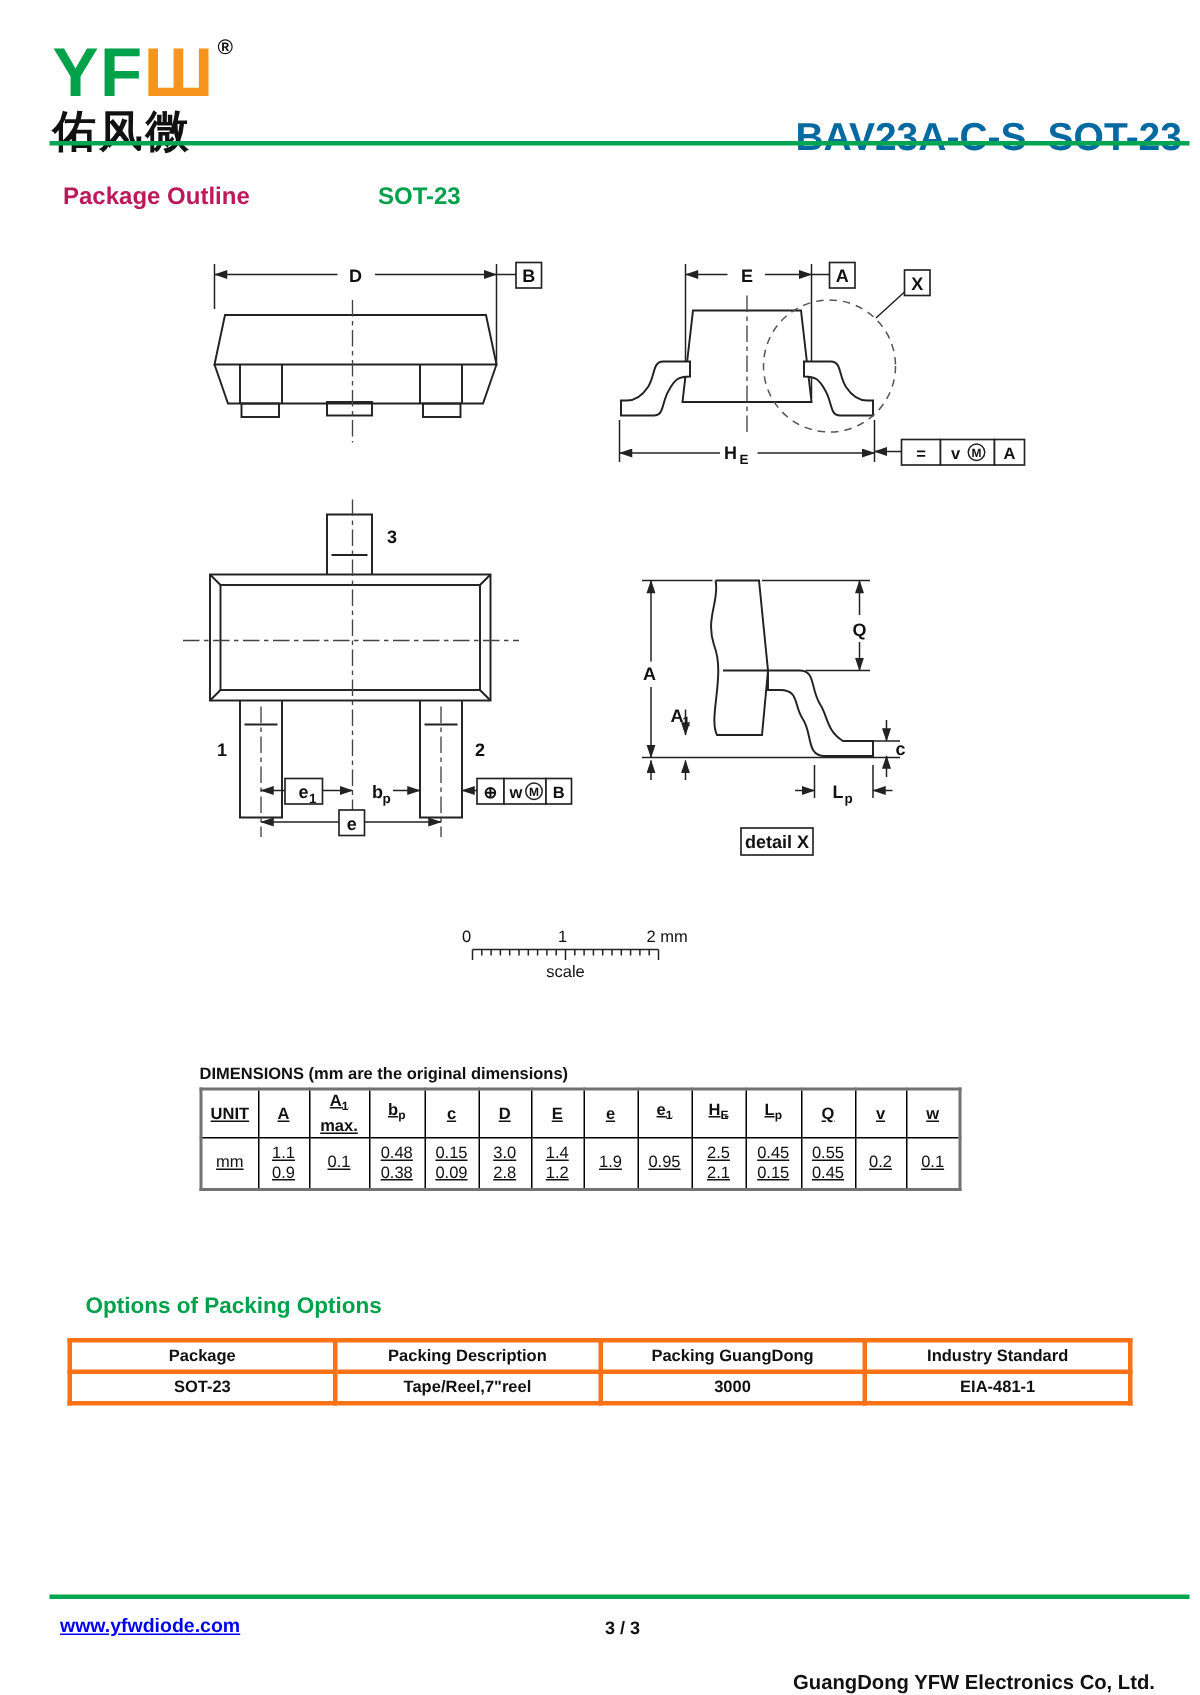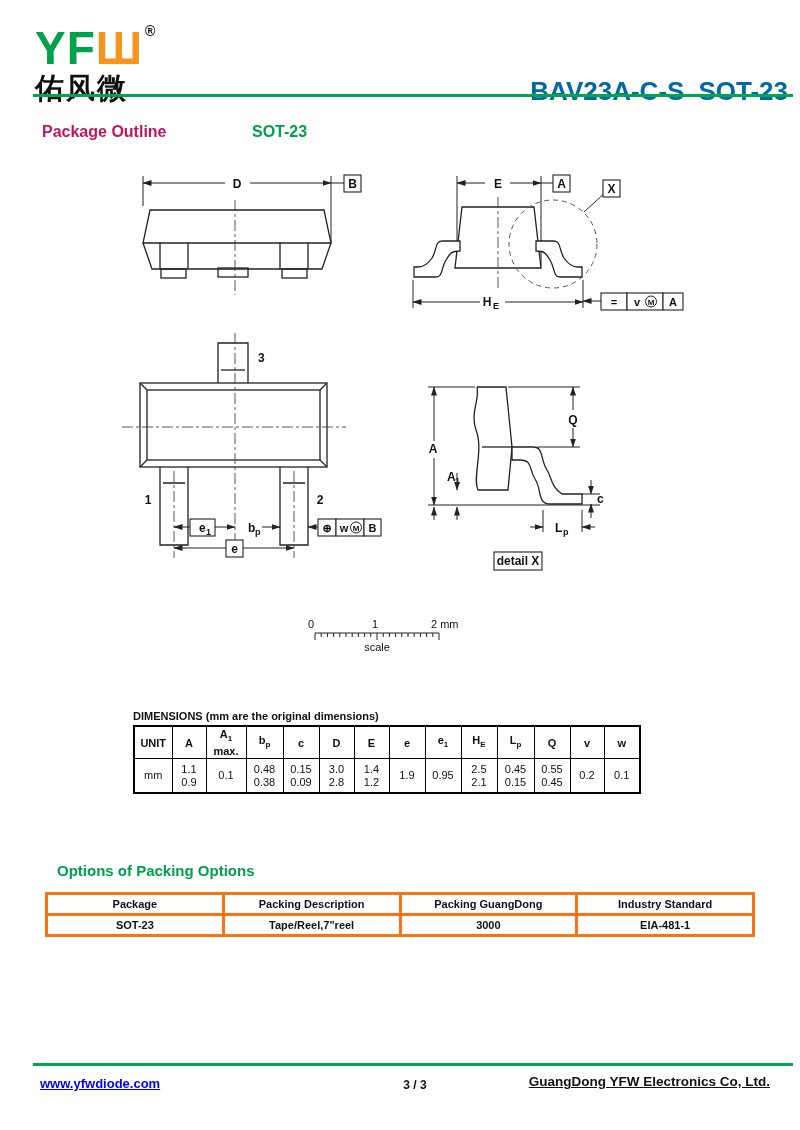--- a/index.html
+++ b/index.html
@@ -30,39 +30,39 @@
   .bx{stroke:#222;stroke-width:1.1;fill:#fff;}
   text{fill:#111;}
   .lbl{font:bold 12px "Liberation Sans",sans-serif;}
   .sub{font:bold 9px "Liberation Sans",sans-serif;}
   .sml{font:11px "Liberation Sans",sans-serif;}
   .sym{font:bold 11px "Liberation Sans",sans-serif;}
   .mm{font:bold 8px "Liberation Sans",sans-serif;}
   
   .dim-title{position:absolute;left:133px;top:710px;font-weight:bold;font-size:11px;}
   table.dims{position:absolute;left:133px;top:725px;border-collapse:collapse;table-layout:fixed;
-             width:500px;border:2px solid #000000;}
+             width:500px;border:2px solid #737373;text-decoration:underline;}
   table.dims th,table.dims td{border:1px solid #000;text-align:center;vertical-align:middle;
              font-size:11px;padding:0;}
   table.dims th{font-weight:bold;height:31px;line-height:12px;}
   table.dims td{font-weight:normal;height:33px;line-height:13px;white-space:pre-line;}
   table.dims sub{font-size:8px;}
   table.dims .note{font-weight:bold;font-size:11px;}
   
   .pack-title{position:absolute;left:57px;top:862px;font-weight:bold;font-size:15px;color:#00A14B;}
   table.pack{position:absolute;left:45px;top:892px;border-collapse:collapse;table-layout:fixed;
              width:710px;border:1.5px solid #000;}
   table.pack th,table.pack td{border:3px solid #f97316;text-align:center;font-size:11px;
              font-weight:bold;height:16px;padding:1px 2px;}
   
   .foot-link{position:absolute;left:40px;top:1076px;font-weight:bold;font-size:13px;
              color:#0000EE;text-decoration:underline;text-align:right;}
   .foot-page{position:absolute;left:375px;top:1078px;width:80px;text-align:center;
              font-weight:bold;font-size:12px;}
-  .foot-co{position:absolute;right:30px;top:1074px;font-weight:bold;font-size:13.5px;text-decoration:underline;}
+  .foot-co{position:absolute;right:30px;top:1114px;font-weight:bold;font-size:13.5px;}
 </style>
 </head>
 <body>
 
 <div class="page">
 
   <div class="logo">
     <div class="logo-row">
       <span class="lg">YF</span><span class="lo">Ш</span><span class="lr">®</span>
     </div>

